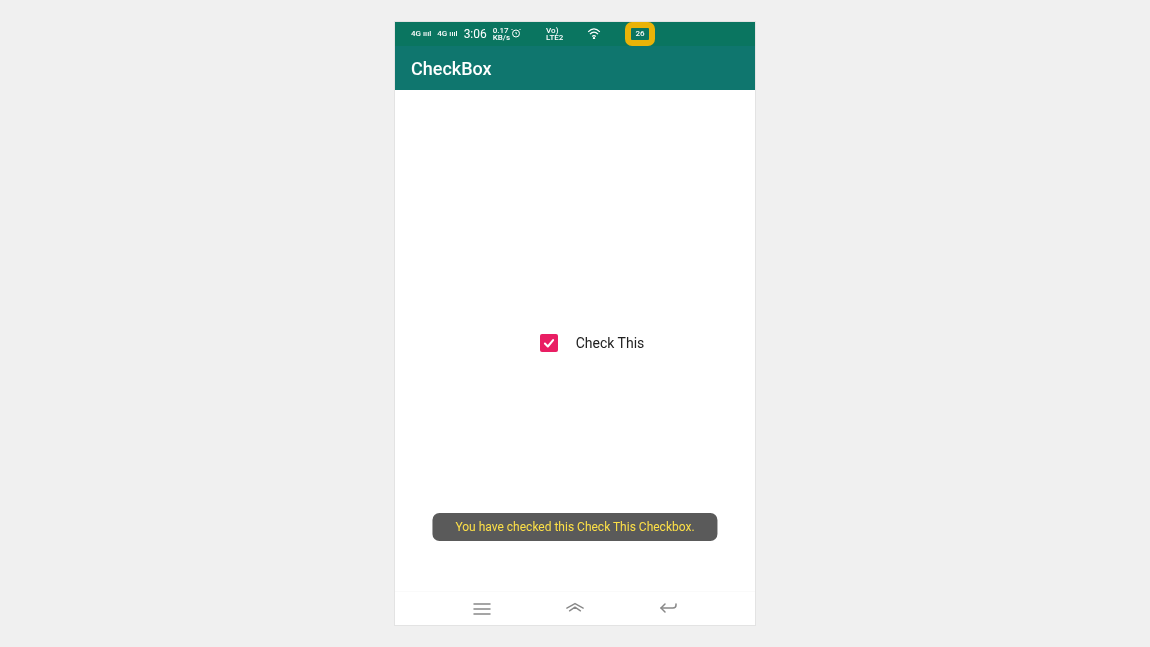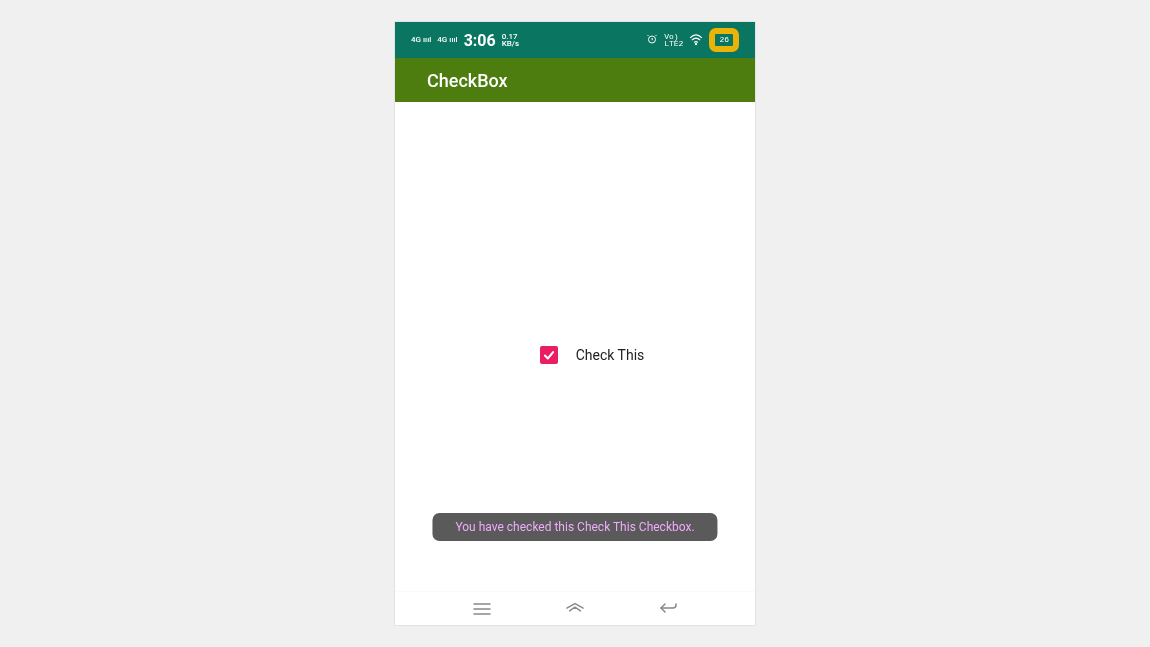--- a/index.html
+++ b/index.html
@@ -26,39 +26,38 @@
       flex-direction: column;
       position: relative;
       overflow: hidden;
     }
     .status-bar {
       height: 22px;
       background: #0a7560;
       color: #ffffff;
       display: flex;
       align-items: center;
-      justify-content: space-between;
-      padding: 18px 16px;
+      justify-content: flex-start;
+      padding: 12px 16px;
       font-size: 10px;
       font-weight: 500;
     }
     .status-left {
       display: flex;
       align-items: center;
       gap: 6px;
     }
     .status-right {
       display: flex;
       align-items: center;
-      gap: 6px;
-      font-family: Liberation Mono, monospace;
+      gap: 24px;
     }
     .status-time {
-      font-size: 16px;
-      font-weight: 700;
+      font-size: 12px;
+      font-weight: 400;
     }
     .status-text {
       font-size: 8px;
       line-height: 1;
     }
     .signal-icon svg, .wifi-icon svg, .alarm-icon svg, .battery-icon {
       display: block;
     }
     .battery-icon {
       display: flex;
@@ -67,25 +66,25 @@
     }
     .battery-pill {
       border: 6px solid #eab308;
       border-radius: 7px;
       padding: 0px 4px;
       font-size: 8px;
       line-height: 12px;
     }
     .app-bar {
       height: 44px;
-      background: #4d7c0f;
+      background: #0f766e;
       color: #ffffff;
       display: flex;
       align-items: center;
-      padding: 0 32px;
+      padding: 0 16px;
     }
     .app-title {
       font-size: 18px;
       font-weight: 500;
     }
     .app-content {
       flex: 1;
       background: #ffffff;
       position: relative;
       display: flex;
@@ -112,21 +111,21 @@
     .checkbox-label {
       font-size: 14px;
       color: #212121;
     }
     .toast {
       position: absolute;
       bottom: 50px;
       left: 50%;
       transform: translateX(-50%);
       background: #5a5a5a;
-      color: #f0abfc;
+      color: #fde047;
       padding: 7px 23px;
       border-radius: 7px;
       font-size: 12px;
       white-space: nowrap;
     }
     .nav-bar {
       height: 34px;
       background: #ffffff;
       border-top: 1px solid rgba(0,0,0,0.02);
       display: flex;

